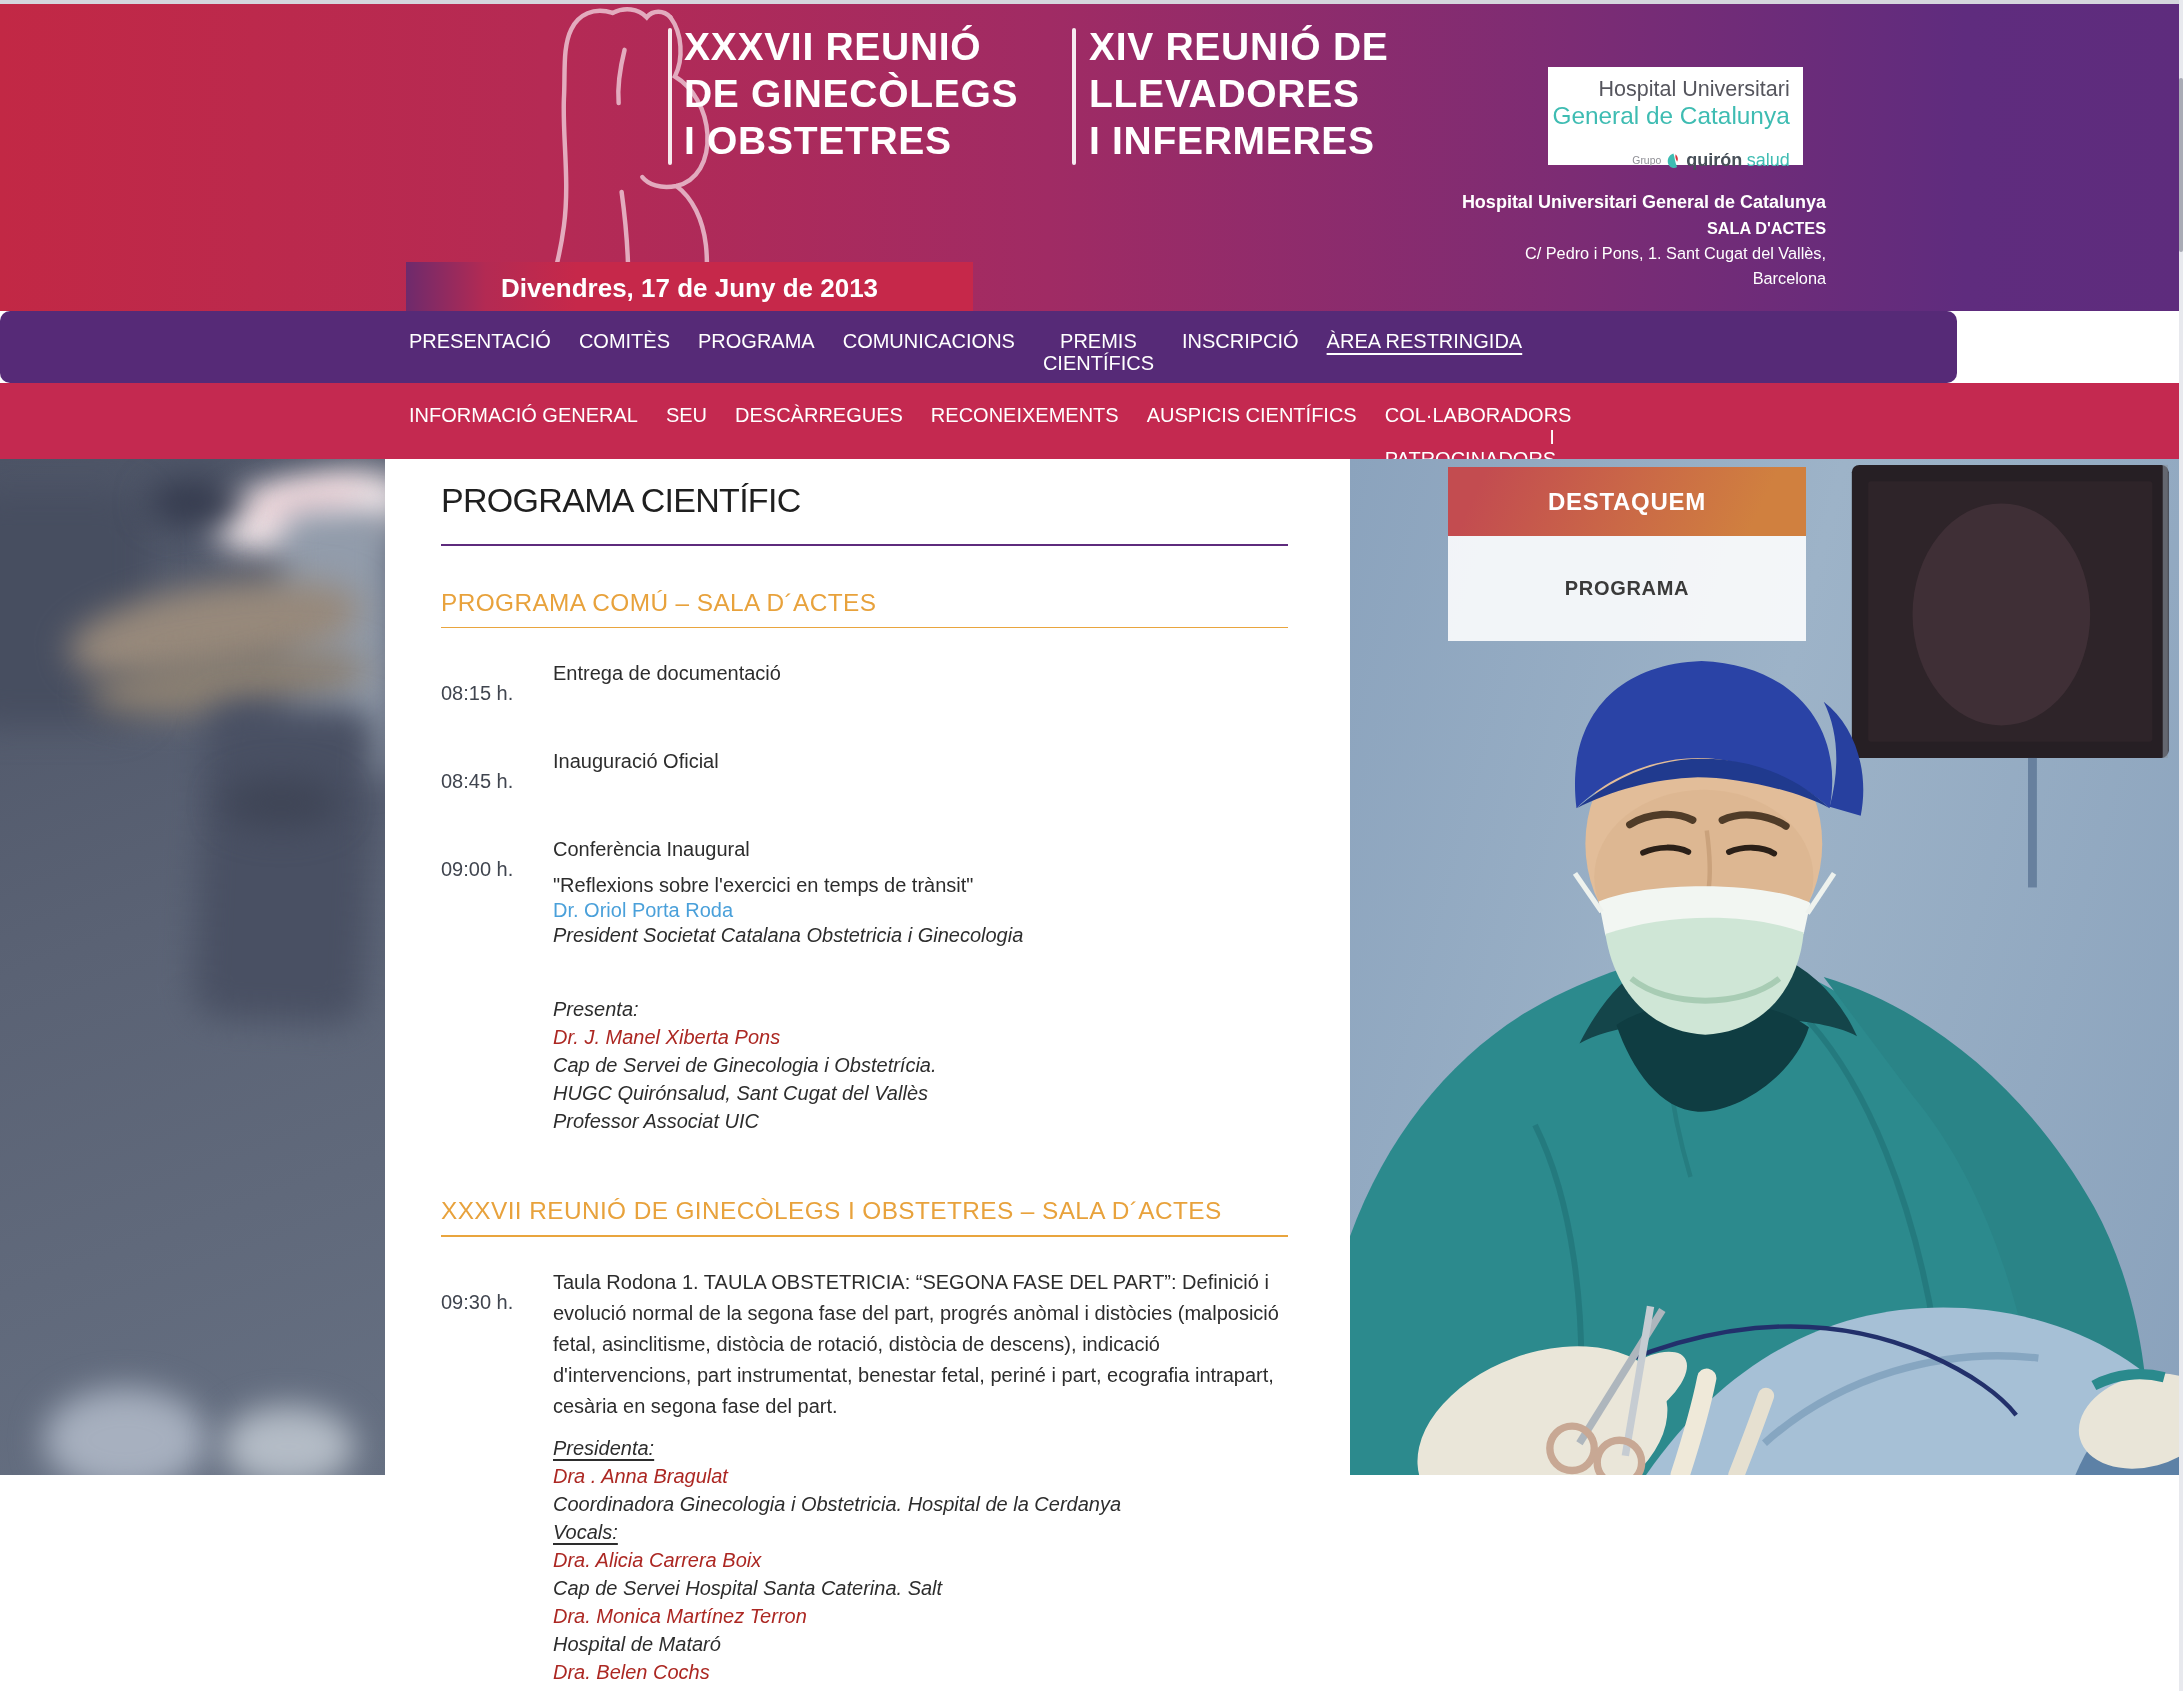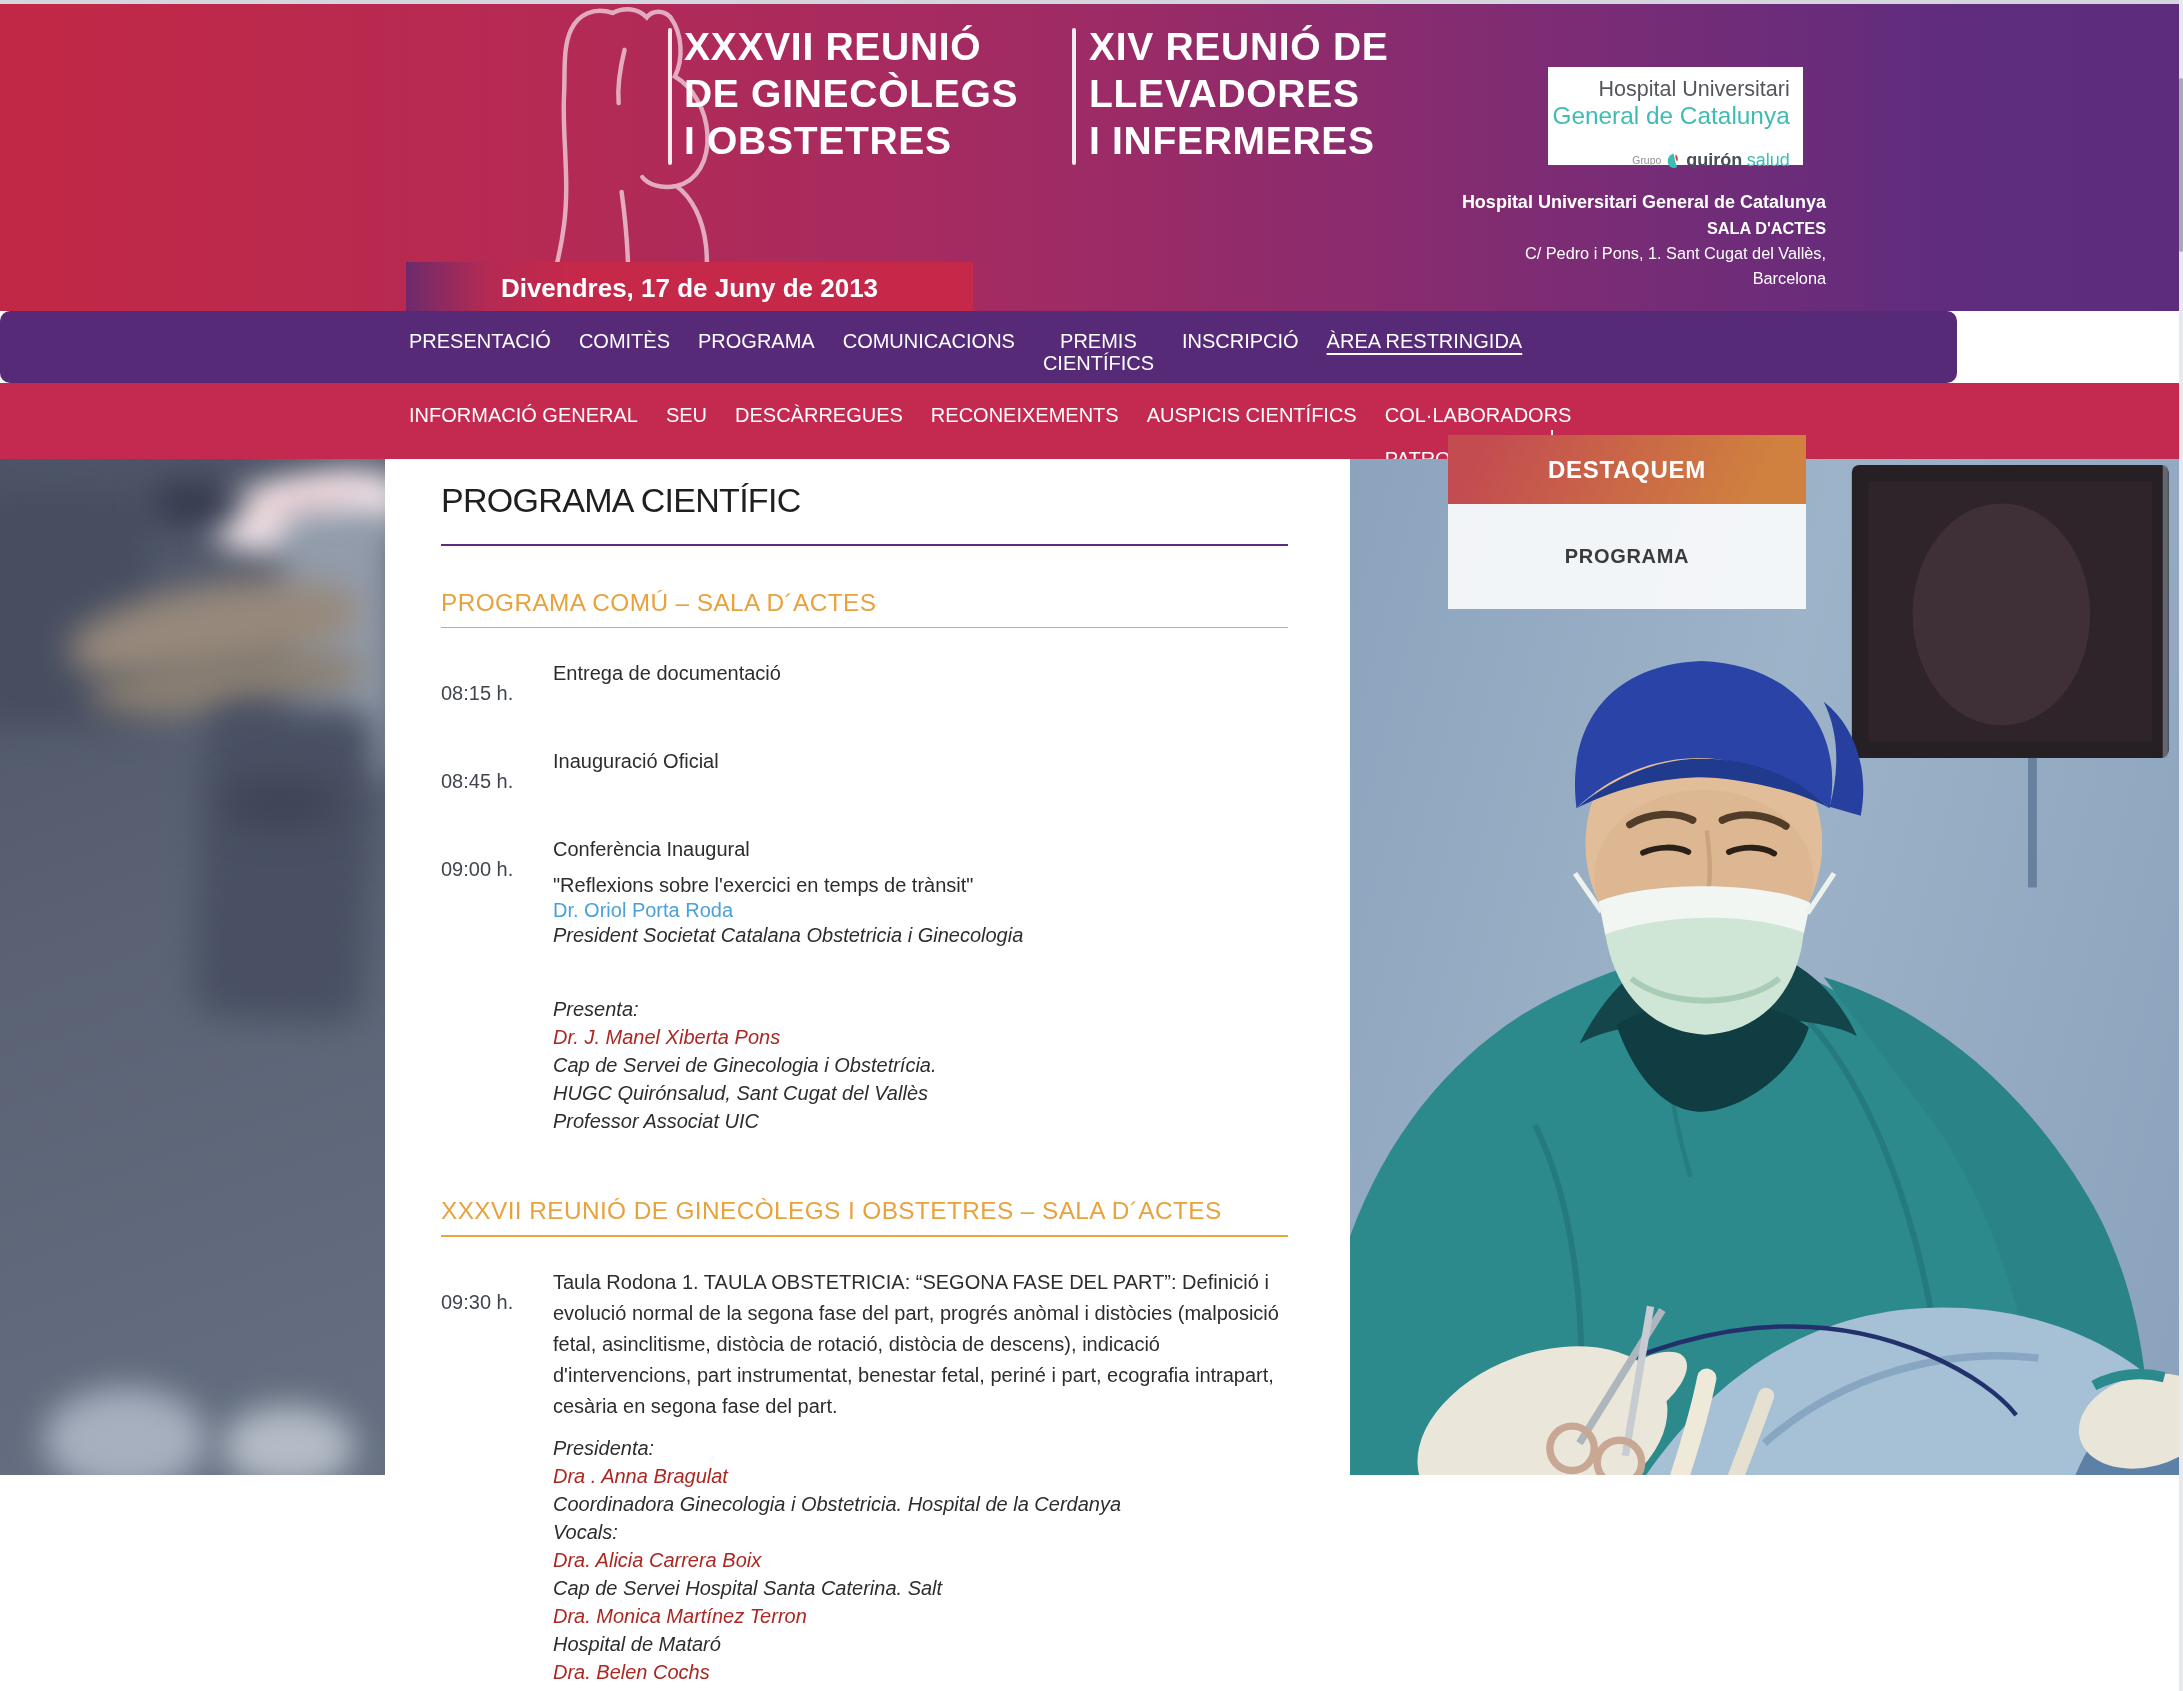--- a/index.html
+++ b/index.html
@@ -49,21 +49,21 @@
 
   
   .photo-left{position:absolute;left:0;top:459px;width:385px;height:1016px;overflow:hidden;
     background:linear-gradient(160deg,#4d5466 0%,#5a6274 45%,#667082 100%);}
   .photo-left .blob{position:absolute;filter:blur(16.3px);}
 
   .photo-right{position:absolute;left:1350px;top:459px;width:829px;height:1016px;overflow:hidden;
     background:linear-gradient(105deg,#8ba3bd 0%,#9db3c8 45%,#8aa2bc 100%);}
 
   
-  .destaquem{position:absolute;left:1448px;top:435px;width:358px;z-index:10;}
+  .destaquem{position:absolute;left:1448px;top:467px;width:358px;z-index:10;}
   .destaquem-head{height:69px;background:linear-gradient(115deg,#c34c50 10%,#d0803f 85%);
     color:#fff;font-weight:bold;font-size:24px;letter-spacing:0.7px;display:flex;align-items:center;justify-content:center;}
   .destaquem-body{height:105px;background:rgba(255,255,255,0.88);display:flex;align-items:center;justify-content:center;}
   .destaquem-link{color:#3a3a3a;font-size:20px;font-weight:bold;letter-spacing:0.7px;cursor:pointer;}
 
   
   .content{position:absolute;left:385px;top:459px;width:965px;height:1233px;background:#ffffff;
     box-sizing:border-box;padding:22px 62px 0 56px;overflow:hidden;}
   .page-title{font-size:34px;color:#1f1f1f;letter-spacing:-0.7px;line-height:38px;}
   .rule-purple{height:1.5px;background:#5e2b7d;margin-top:25px;}
@@ -73,21 +73,21 @@
   .row{display:flex;}
   .m40{margin-top:30px;} .m52{margin-top:38px;}
   .time{width:112px;flex:none;font-size:20px;color:#40454f;line-height:30px;margin-top:20px;}
   .desc{flex:1;font-size:20px;color:#2d2d2d;line-height:31px;}
   .quote-block{margin-top:7.4px;line-height:25px;font-size:20px;}
   .link-blue{color:#4aa0da;cursor:pointer;}
   .italic{font-style:italic;}
   .presenta-block{margin-top:47px;line-height:28px;font-size:20px;font-style:italic;color:#2d2d2d;}
   .name-red{color:#ac2722;cursor:pointer;}
   .leaders{margin-top:12px;line-height:28px;font-size:20px;font-style:italic;color:#2d2d2d;}
-  .lbl-underline{text-underline-offset:4.4px;}
+  .lbl-underline{text-decoration:underline;text-underline-offset:4.4px;}
 </style>
 </head>
 <body>
 
 <div class="page">
 
   <div class="top-strip"></div>
 
   <div class="header">
     <svg class="silhouette" viewBox="0 0 370 415">

